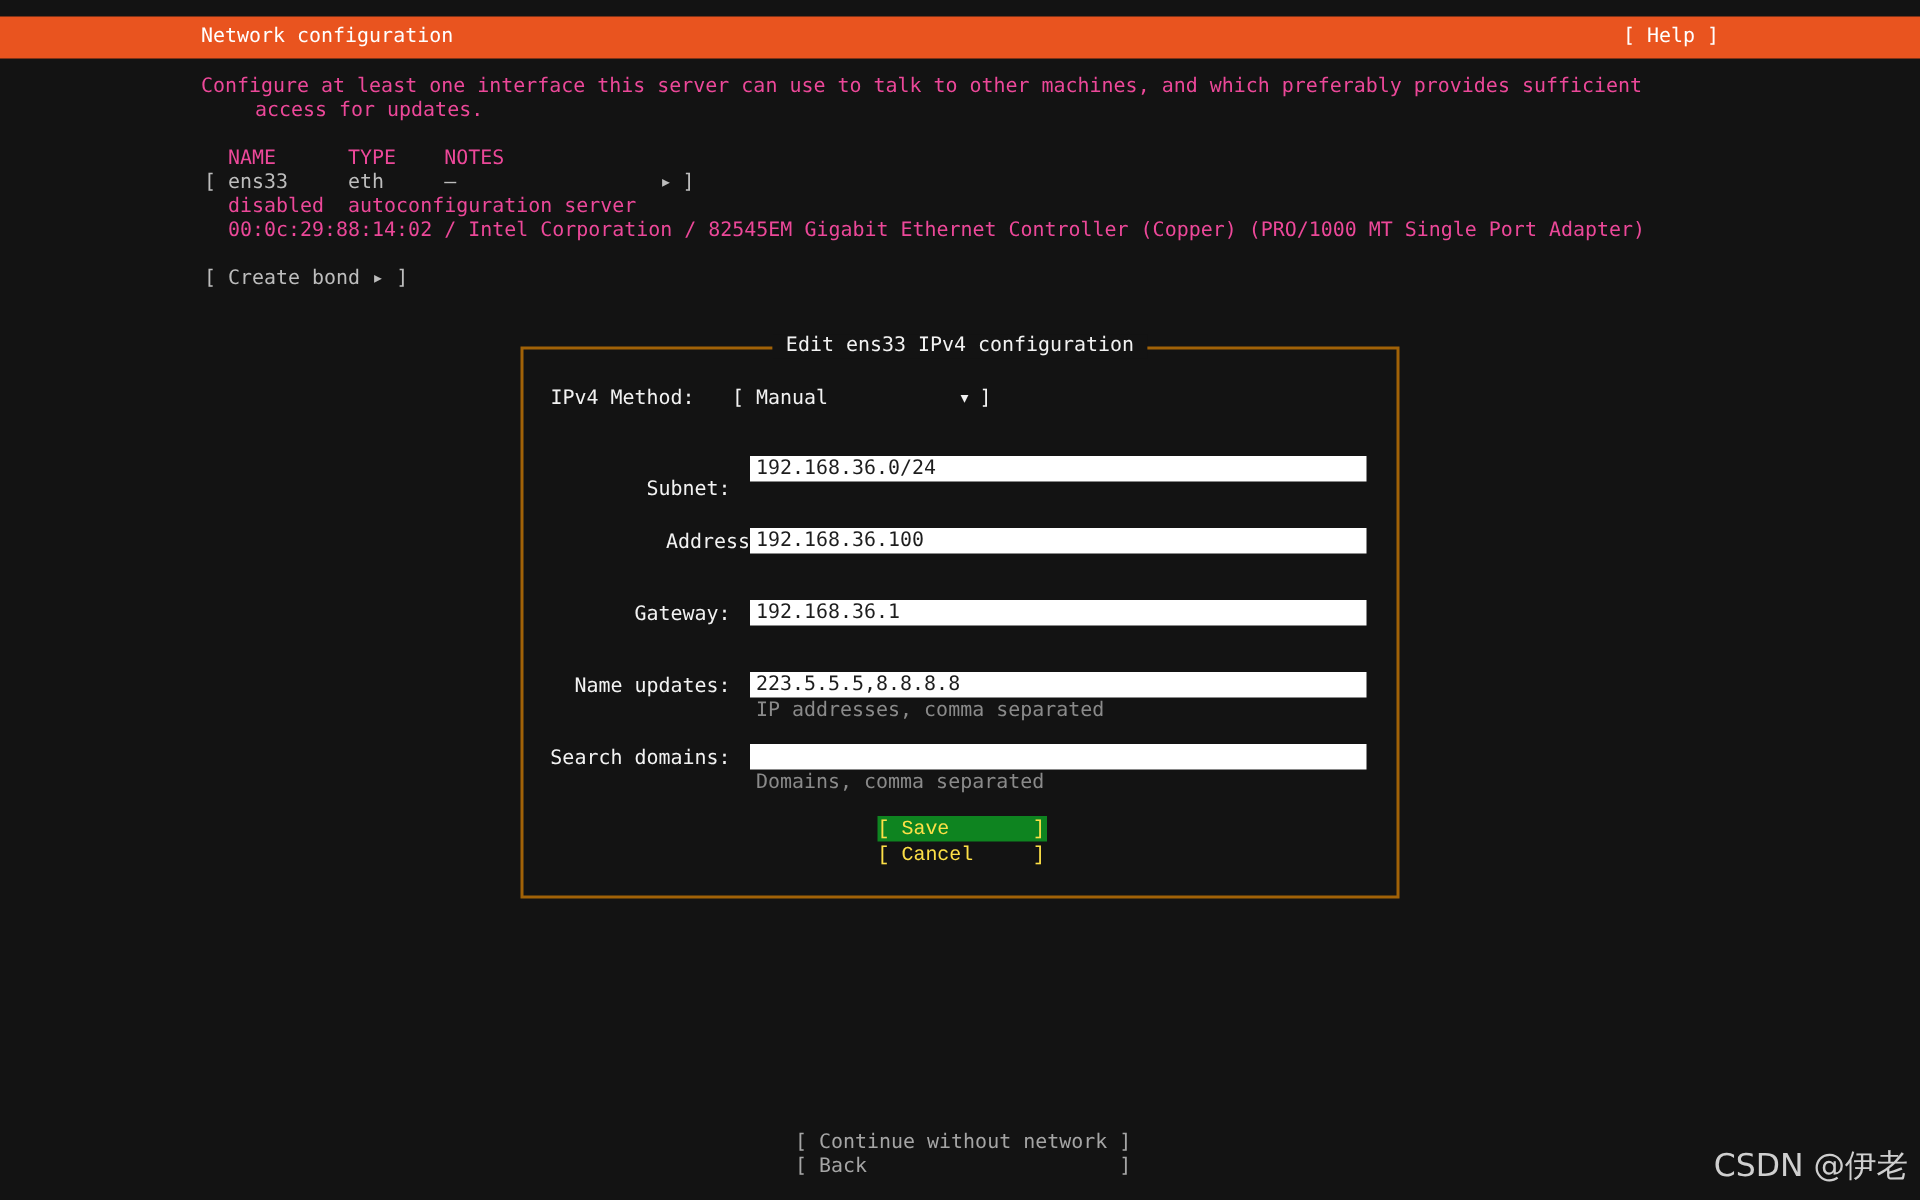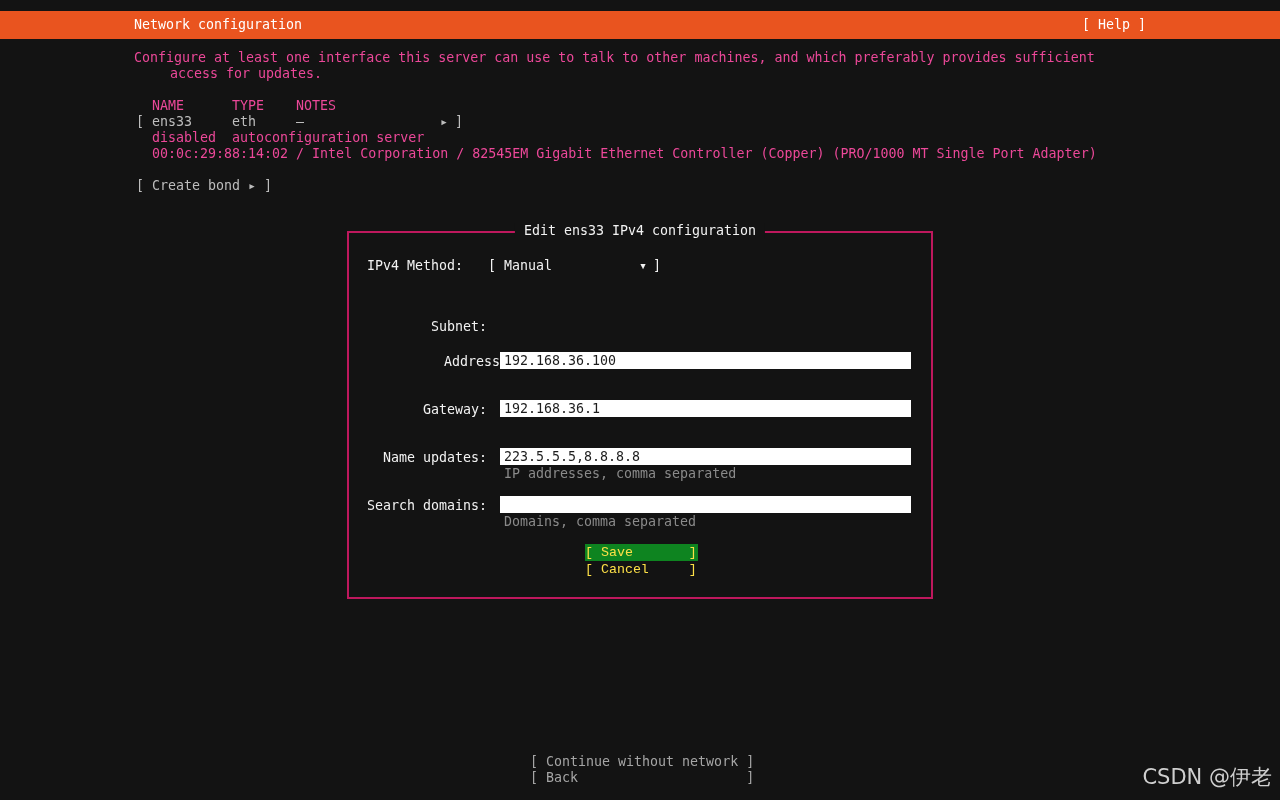--- a/index.html
+++ b/index.html
@@ -36,21 +36,21 @@
     position:absolute; right:134px; top:6px;
     font-size:13.3px; color:#ffffff; white-space:pre;
     cursor:default;
   }
 
   
   .dialog {
     position:absolute;
     left:347px; top:231px;
     width:586px; height:368px;
-    border:2px solid #be185d;
+    border:2px solid #a16207;
     background:#131313;
   }
   .dialog-title {
     position:absolute;
     top:-10px; left:50%;
     transform:translateX(-50%);
     background:#131313;
     padding:0 9px;
     font-size:13.3px; line-height:16px;
     color:#f2f2f2; white-space:pre;
@@ -135,20 +135,21 @@
   
   <span class="t white" style="left:18px; top:25px;">IPv4 Method:</span>
   <span>
     <span class="t white" style="left:139px; top:25px;">[ Manual</span>
     <span class="t white" style="left:290px; top:25px;">▾</span>
     <span class="t white" style="left:304px; top:25px;">]</span>
   </span>
 
   
   <label class="dlg-label" style="top:60px;margin-top:25px;">Subnet:</label>
+  <input class="dlg-input" style="top: 71px;" value="192.168.36.0/24">
 
   
   <label class="dlg-label" style="top:120px;margin-left:21px;">Address:</label>
   <input class="dlg-input" style="top: 119px;" value="192.168.36.100">
 
   
   <label class="dlg-label" style="top:168px;">Gateway:</label>
   <input class="dlg-input" style="top: 167px;" value="192.168.36.1">
 
   

